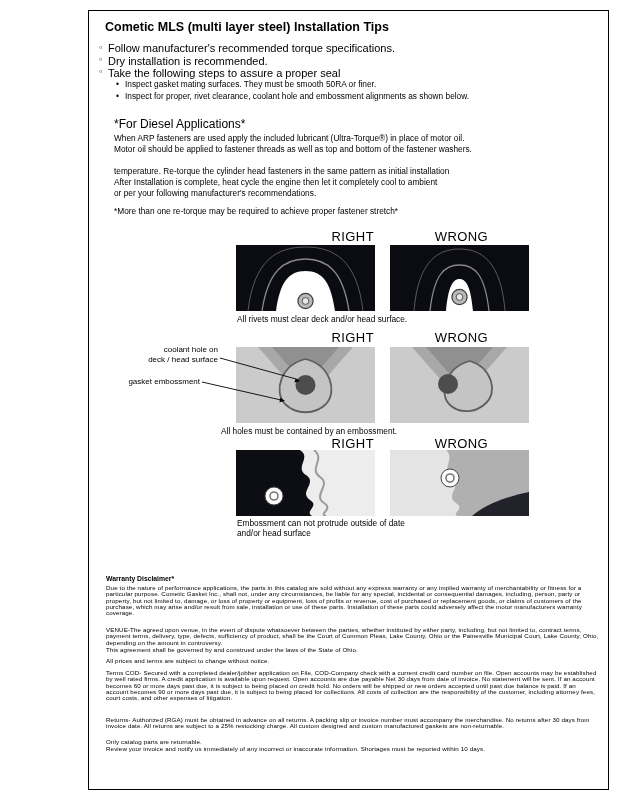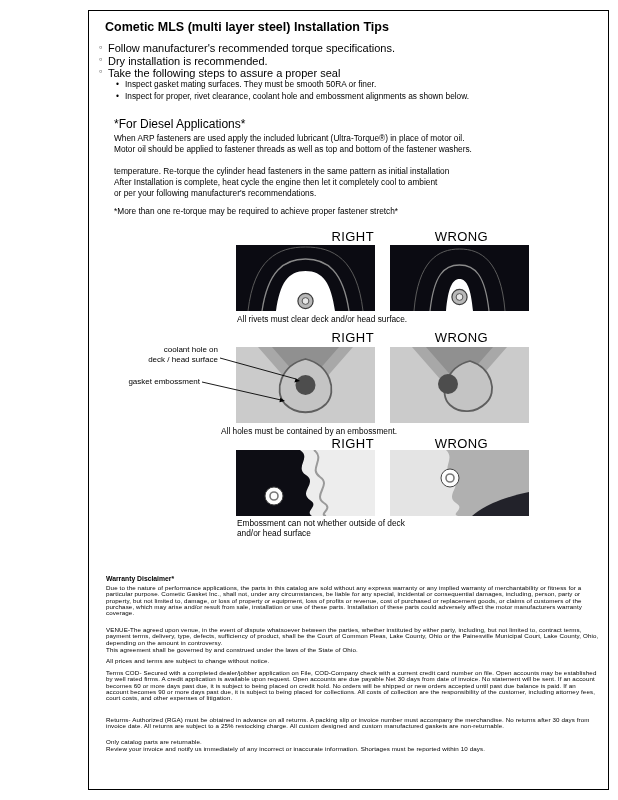--- a/index.html
+++ b/index.html
@@ -103,21 +103,21 @@
   <circle cx="38" cy="46" r="4" fill="none" stroke="#777777" stroke-width="1.6"></circle>
 </svg>
 <svg class="abs panel" viewBox="0 0 139 66" width="139" height="66" style="left:390px;top:450px;">
   <rect width="139" height="66" fill="#e4e4e4"></rect>
   <path d="M139,0 H56 C66,9 50,19 62,27 C74,35 54,45 66,53 C76,59 60,64 68,66 H139 Z" fill="#b0b0b0"></path>
   <path d="M139,42 C110,48 92,57 82,66 H139 Z" fill="#22222a"></path>
   <circle cx="60" cy="28" r="9" fill="#fdfdfd" stroke="#444444" stroke-width="1"></circle>
   <circle cx="60" cy="28" r="4" fill="none" stroke="#777777" stroke-width="1.6"></circle>
 </svg>
 <div class="abs caption" style="left:237px;top:518px;">
-  <div>Embossment can not whether outside of deck</div>
+  <div>Embossment can not protrude outside of date</div>
   <div>and/or head surface</div>
 </div>
 
 <svg class="abs" viewBox="0 0 618 800" width="618" height="800" style="left:0;top:0;pointer-events:none;">
   <line x1="220" y1="358" x2="296" y2="379" stroke="#000000" stroke-width="0.9"></line>
   <polygon points="300,381 294.4,382.5 295.8,378.3" fill="#000000"></polygon>
   <line x1="202" y1="382" x2="281" y2="400" stroke="#000000" stroke-width="0.9"></line>
   <polygon points="285,401 279.4,402.2 280.4,397.8" fill="#000000"></polygon>
 </svg>
 

